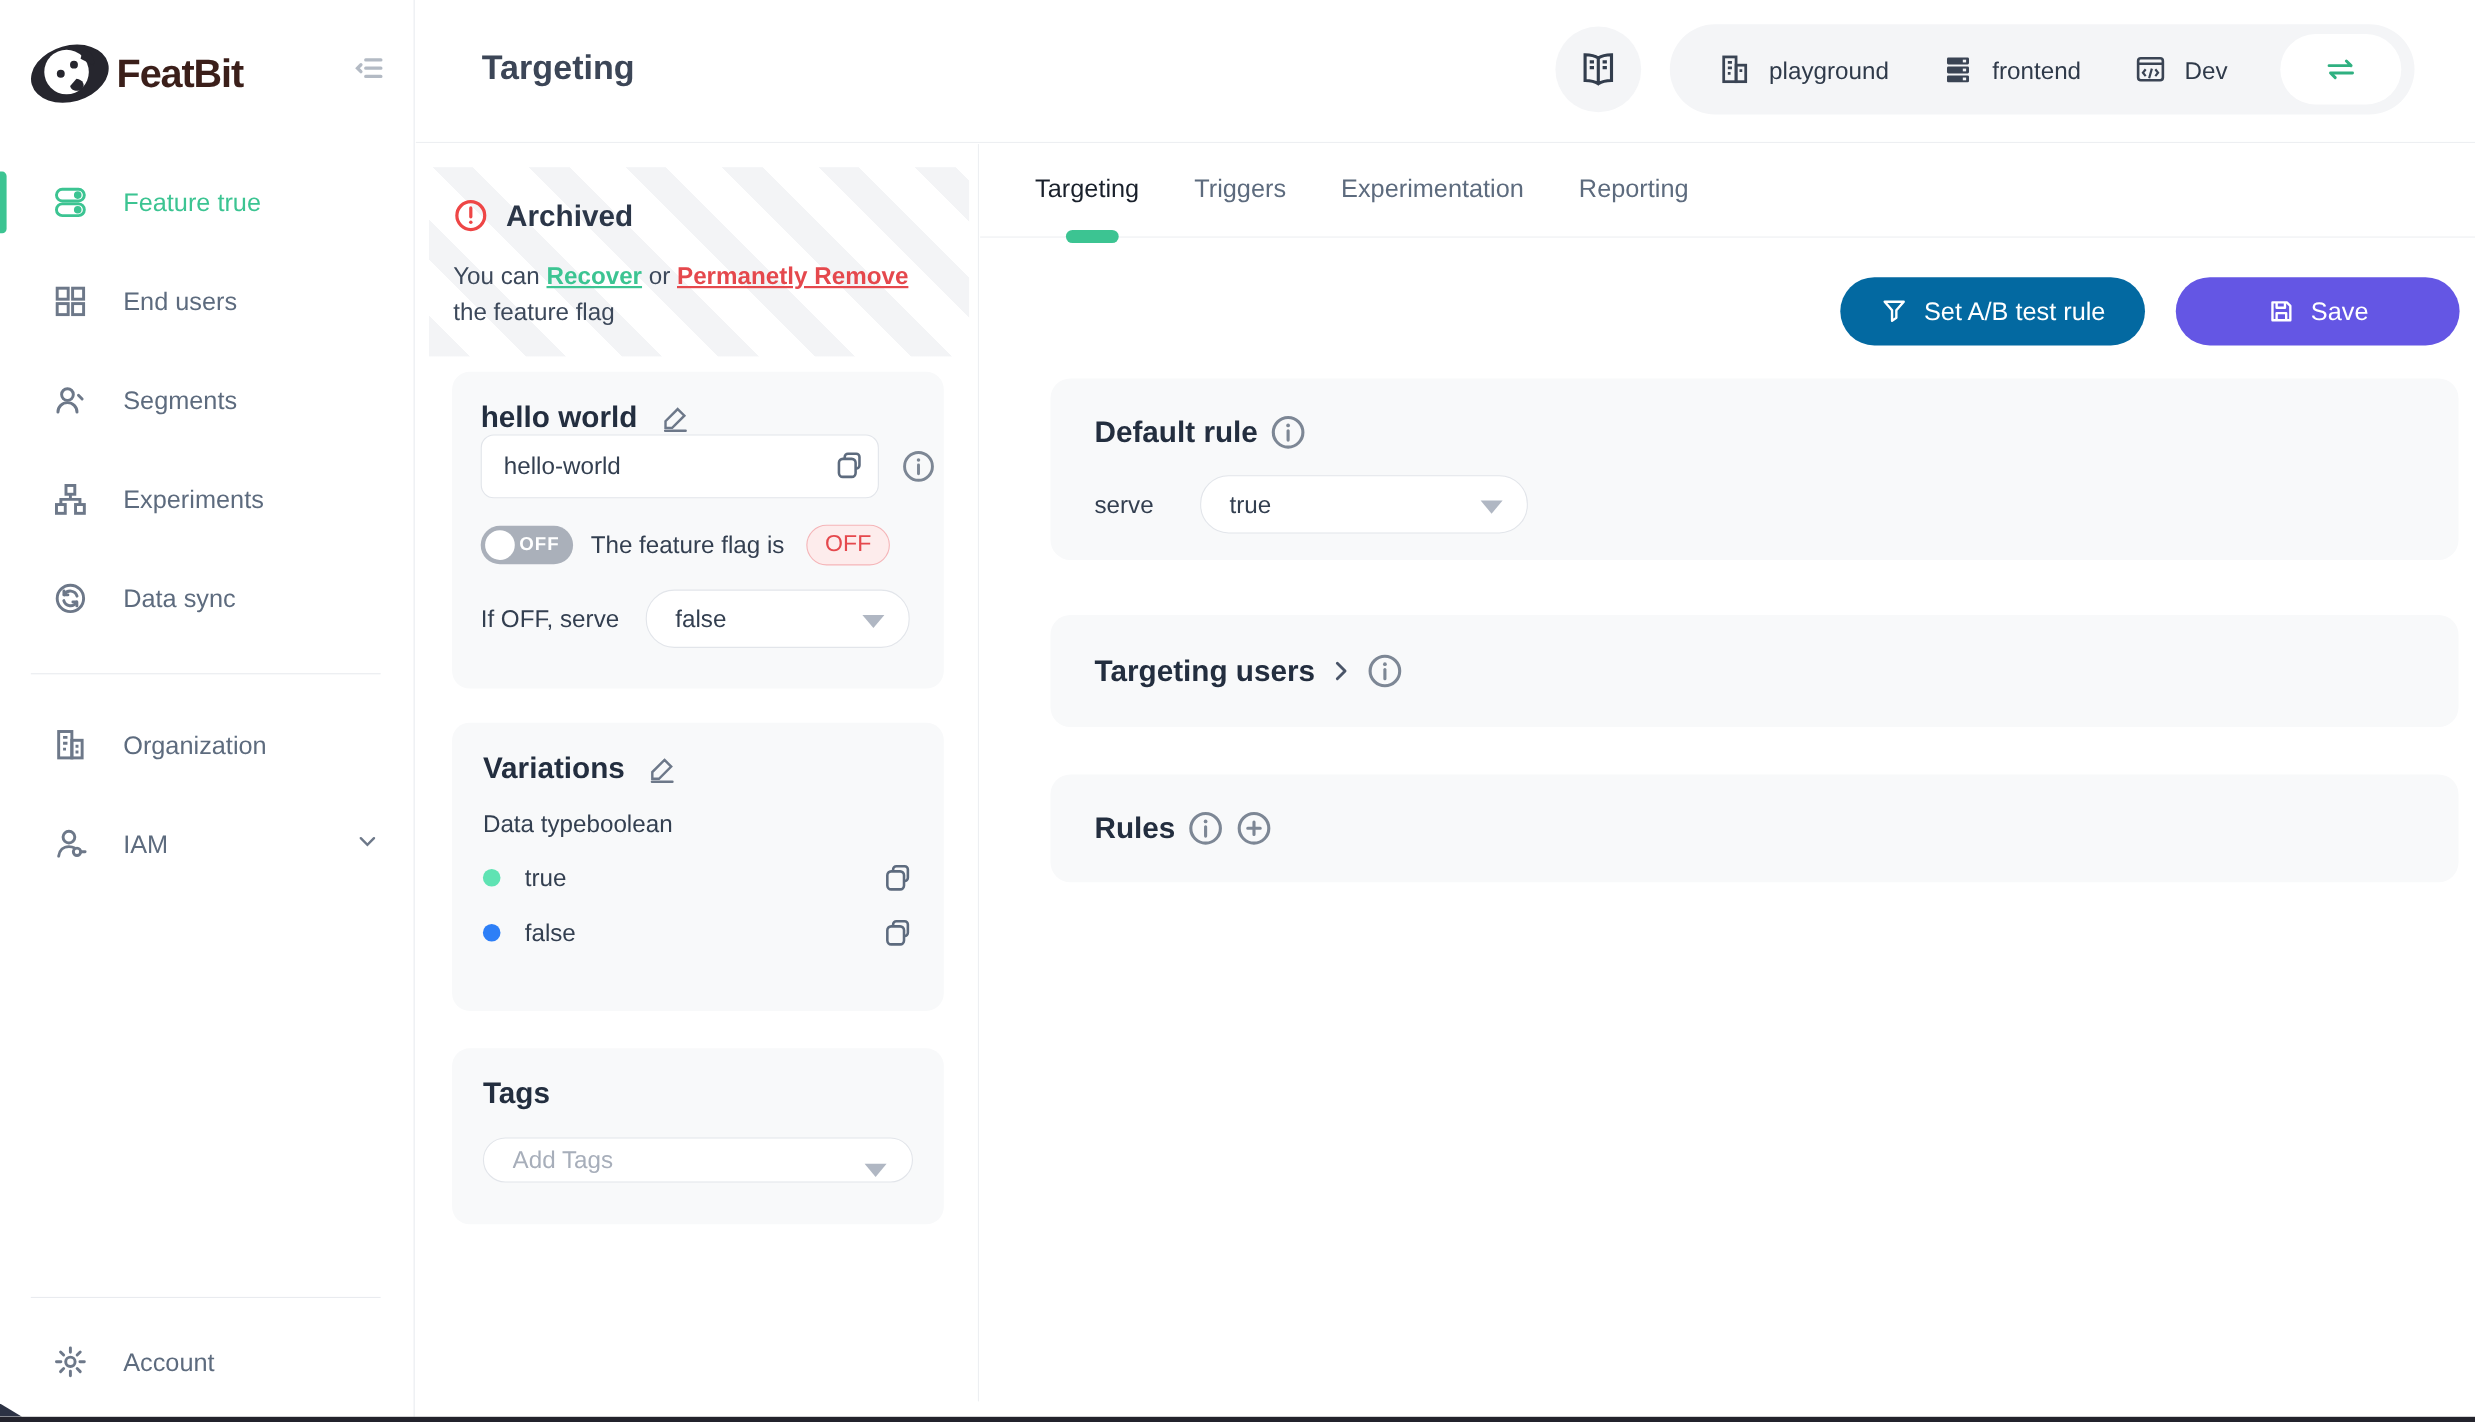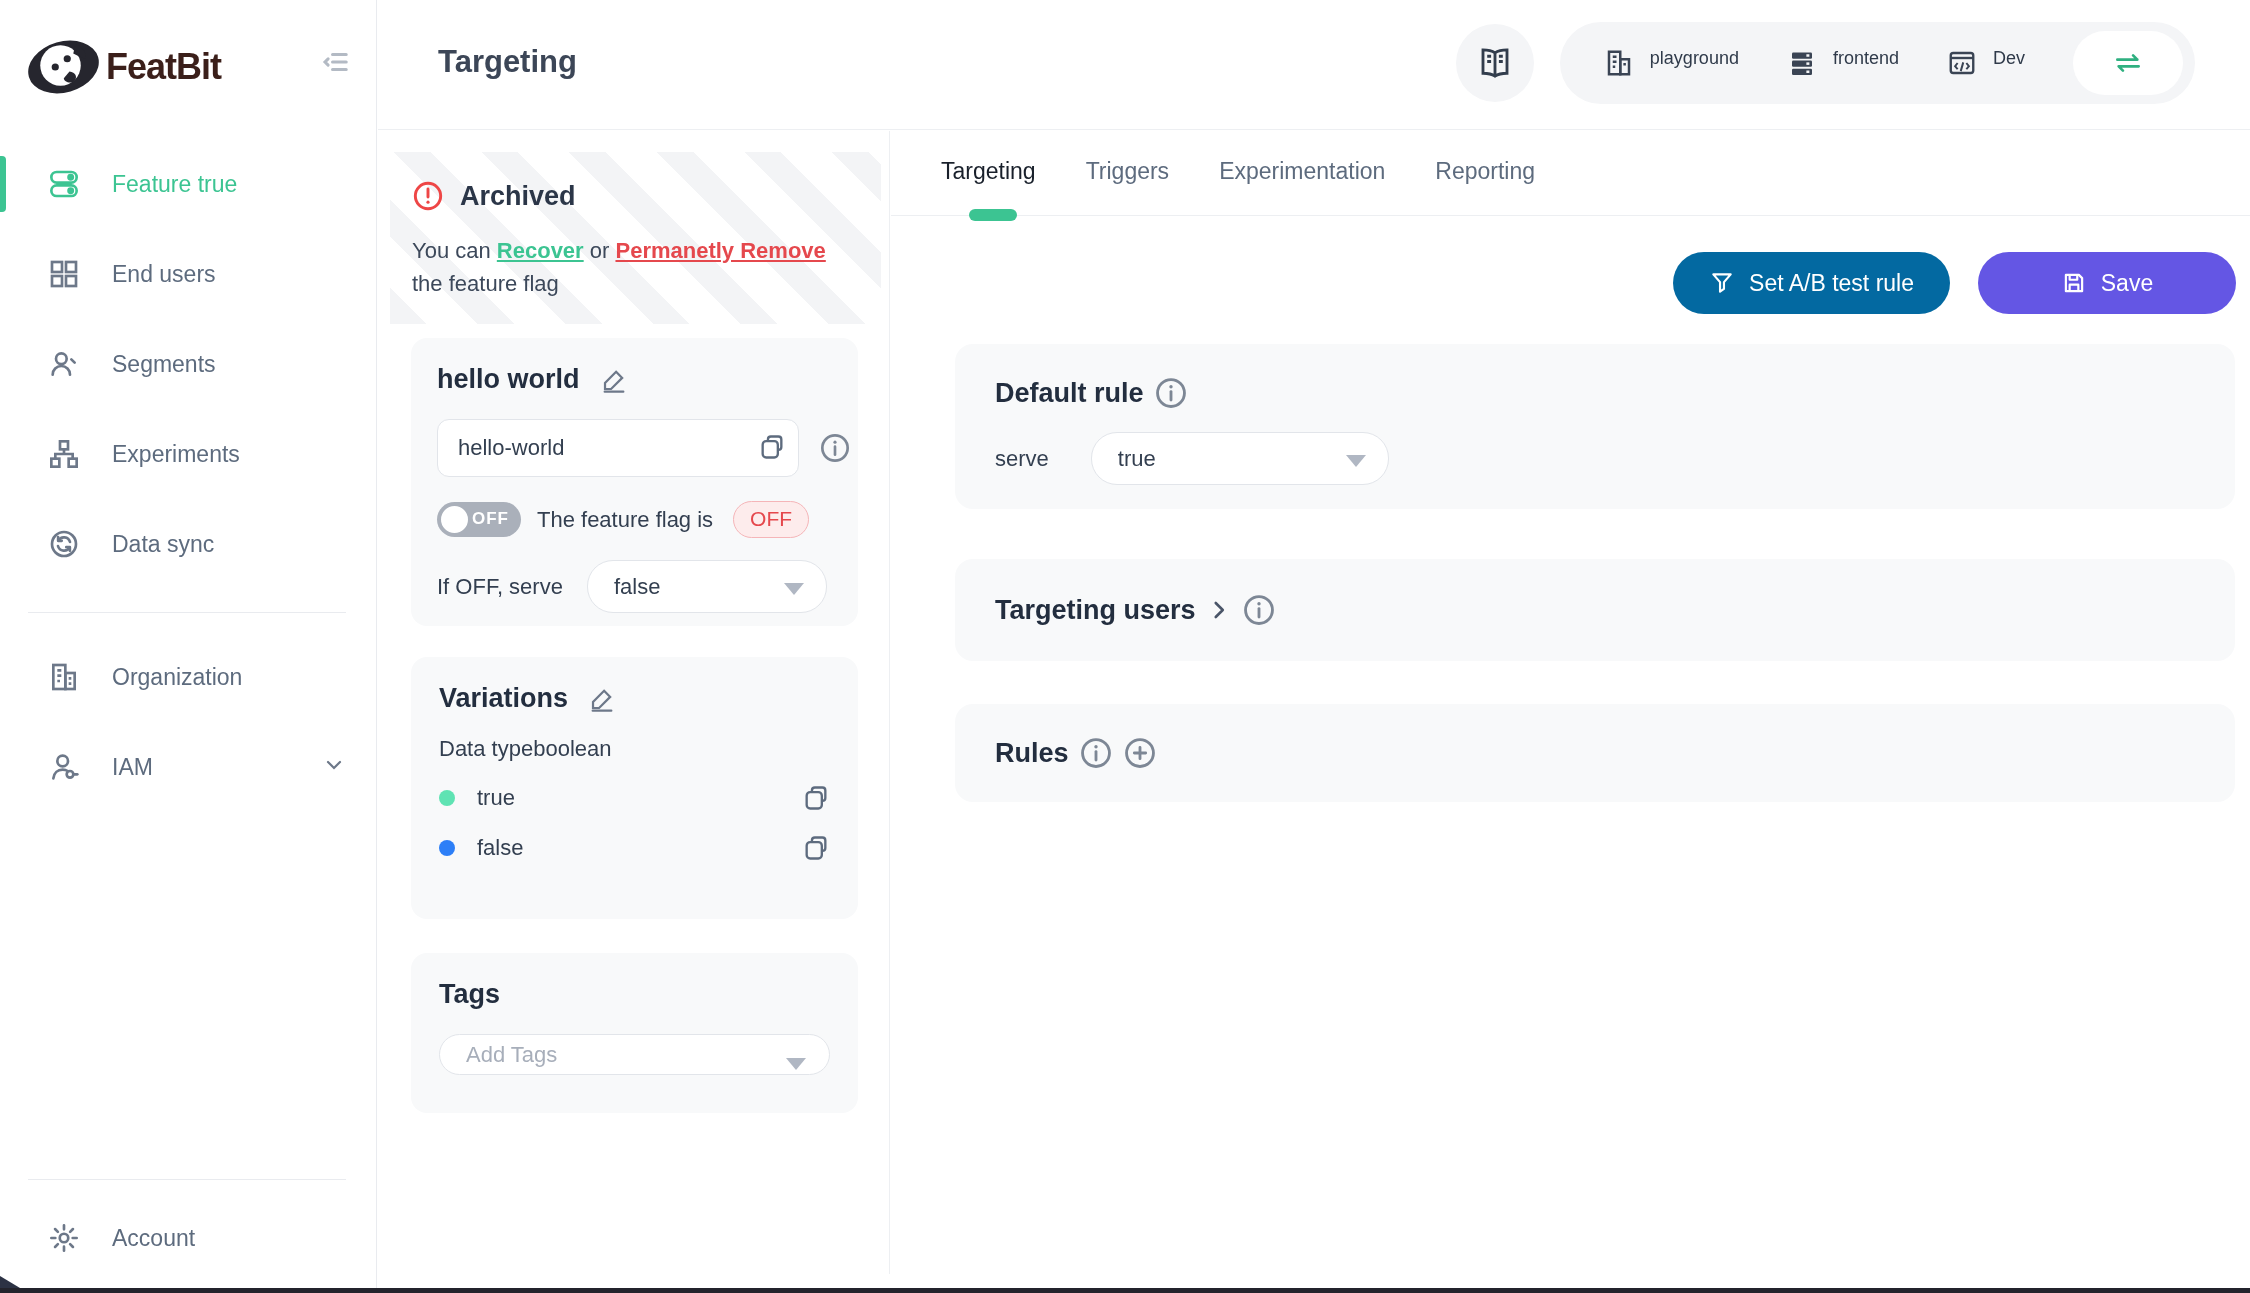--- a/index.html
+++ b/index.html
@@ -30,21 +30,21 @@
   .sidebar-bottom .nav-divider { margin-bottom:0; }
   .sidebar-bottom .nav-item { margin:36px 0 28px 0; }
 
   
   .topbar { position:absolute; left:378px; top:0; right:0; height:130px; background:#fff; border-bottom:1px solid #edeff2; }
   .page-title { position:absolute; left:60px; top:44px; font-size:31px; font-weight:700; color:#3c4657; }
   .topbar-right { position:absolute; right:55px; top:22px; display:flex; align-items:center; gap:26px; }
   .round-btn { width:78px; height:78px; border-radius:50%; background:#f4f5f7; border:none; display:flex; align-items:center; justify-content:center; color:#323d4d; cursor:pointer; }
   .round-btn svg { width:36px; height:36px; }
   .env-pill { display:flex; align-items:center; height:82px; border-radius:41px; background:#f4f5f7; padding:0 12px 0 44px; gap:48px; }
-  .env-item { display:flex; align-items:flex-start; gap:16px; color:#2f3a4a; font-size:18px; cursor:pointer; }
+  .env-item { display:flex; align-items:flex-end; gap:16px; color:#2f3a4a; font-size:22px; cursor:pointer; }
   .env-item svg { width:30px; height:30px; color:#3a4454; }
   .swap-circle { width:110px; height:64px; border-radius:32px; background:#fff; display:flex; align-items:center; justify-content:center; color:#2fb080; cursor:pointer; }
   .swap-circle svg { width:32px; height:32px; }
 
   
   .flag-panel { position:absolute; left:378px; top:131px; width:512px; bottom:19px; border-right:1px solid #edeff2; background:#fff; }
   .archived-band { margin:21px 8px 0 12px; padding:28px 22px 24px 22px; background:repeating-linear-gradient(45deg, #f3f4f6 0 26px, #ffffff 26px 62px); }
   .archived-title-row { display:flex; align-items:center; gap:16px; }
   .warn-icon { width:32px; height:32px; color:#ee4646; display:flex; }
   .warn-icon svg { width:32px; height:32px; }
@@ -52,21 +52,21 @@
   .archived-text { margin-top:22px; font-size:22px; line-height:33px; color:#3c485a; max-width:432px; }
   .link-recover { color:#3cc492; font-weight:700; text-decoration:underline; cursor:pointer; }
   .link-remove { color:#e5484d; font-weight:700; text-decoration:underline; cursor:pointer; }
 
   .card { background:#f8f9fa; border-radius:16px; margin:0 31px 0 33px; }
   .card.hello { margin-top:14px; padding:26px 26px; height:288px; }
   .card-title-row { display:flex; align-items:center; gap:20px; }
   .card-title { font-size:27px; font-weight:700; color:#232e3f; }
   .edit-icon { color:#6d7889; display:flex; cursor:pointer; }
   .edit-icon svg { width:28px; height:28px; }
-  .key-row { margin-top:24px; display:flex; align-items:center; gap:20px; }
+  .key-row { display:flex; align-items:center; gap:20px; }
   .key-input-wrap { position:relative; width:362px; }
   .key-input { width:362px; height:58px; background:#fff; border:1px solid #e2e5ea; border-radius:12px; font-size:22px; color:#333f50; padding:0 56px 0 20px; font-family:"Liberation Sans",sans-serif; }
   .copy-btn { position:absolute; right:12px; top:14px; width:30px; height:30px; color:#5d6b7e; background:none; border:none; cursor:pointer; }
   .copy-btn svg, .copy-icon svg { width:28px; height:28px; }
   .info-icon { color:#7d8795; display:flex; cursor:pointer; }
   .info-icon svg { width:32px; height:32px; }
   .toggle-row { margin-top:24px; display:flex; align-items:center; gap:16px; }
   .toggle { position:relative; width:84px; height:35px; border-radius:18px; background:#aab0ba; cursor:pointer; flex:none; }
   .toggle-knob { position:absolute; left:4px; top:4px; width:27px; height:27px; border-radius:50%; background:#fff; }
   .toggle-text { position:absolute; right:12px; top:7px; font-size:17px; color:#fff; font-weight:600; letter-spacing:1px; }

